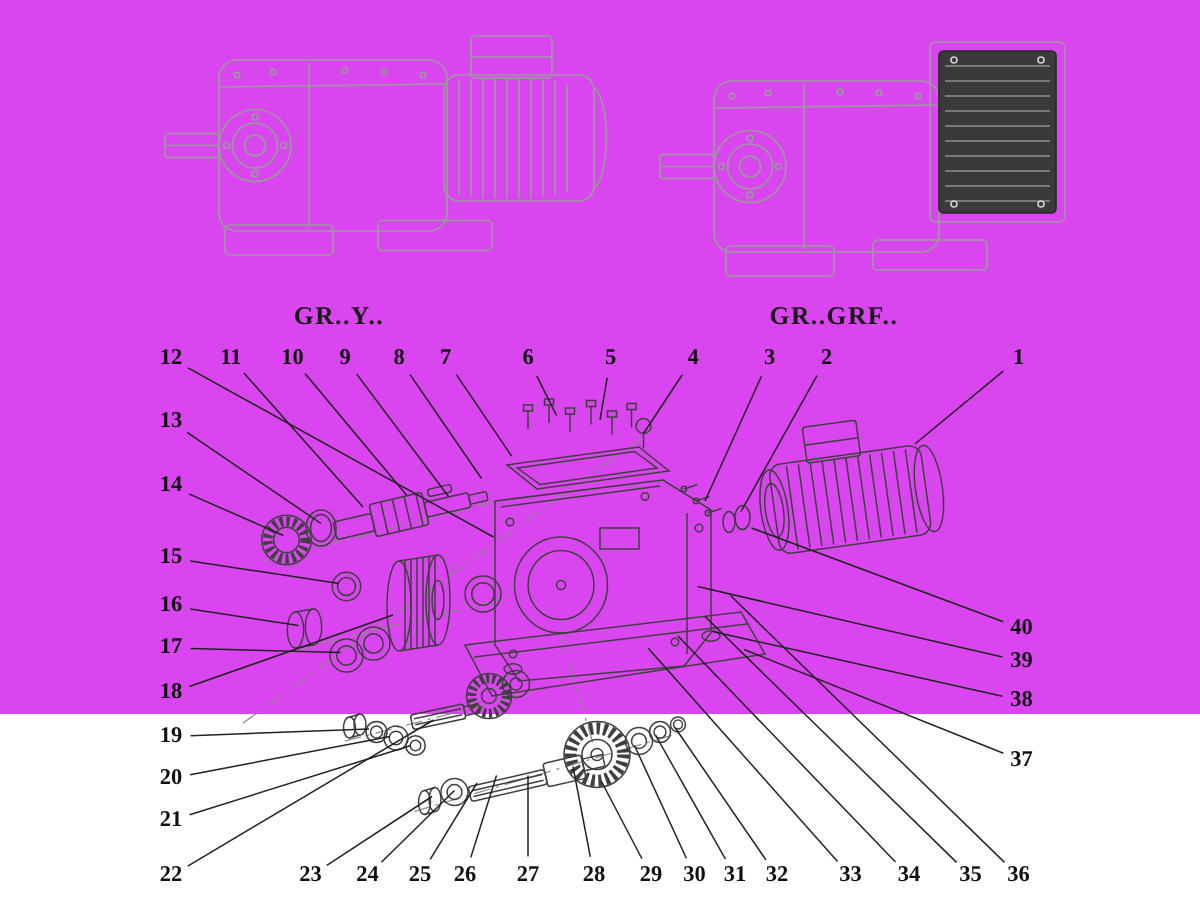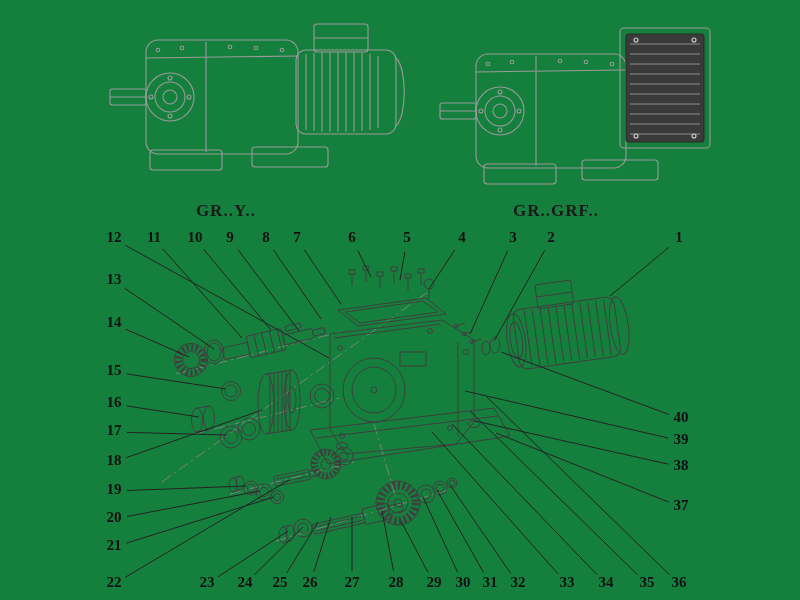--- a/index.html
+++ b/index.html
@@ -7,22 +7,22 @@
     padding: 0;
     width: 800px;
     height: 600px;
     overflow: hidden;
     background: #ffffff;
     font-family: "Liberation Serif", serif;
   }
   #stage {
     position: relative;
     width: 800px;
-    height: 600px;
-    background: #15803d;
+    height: 476px;
+    background: #d946ef;
   }
   svg { display: block; }
   .model-label {
     font: bold 17px "Liberation Serif", serif;
     fill: #1a1a1a;
     letter-spacing: 1px;
   }
   #callouts text {
     font: bold 15px "Liberation Serif", serif;
     fill: #111111;

